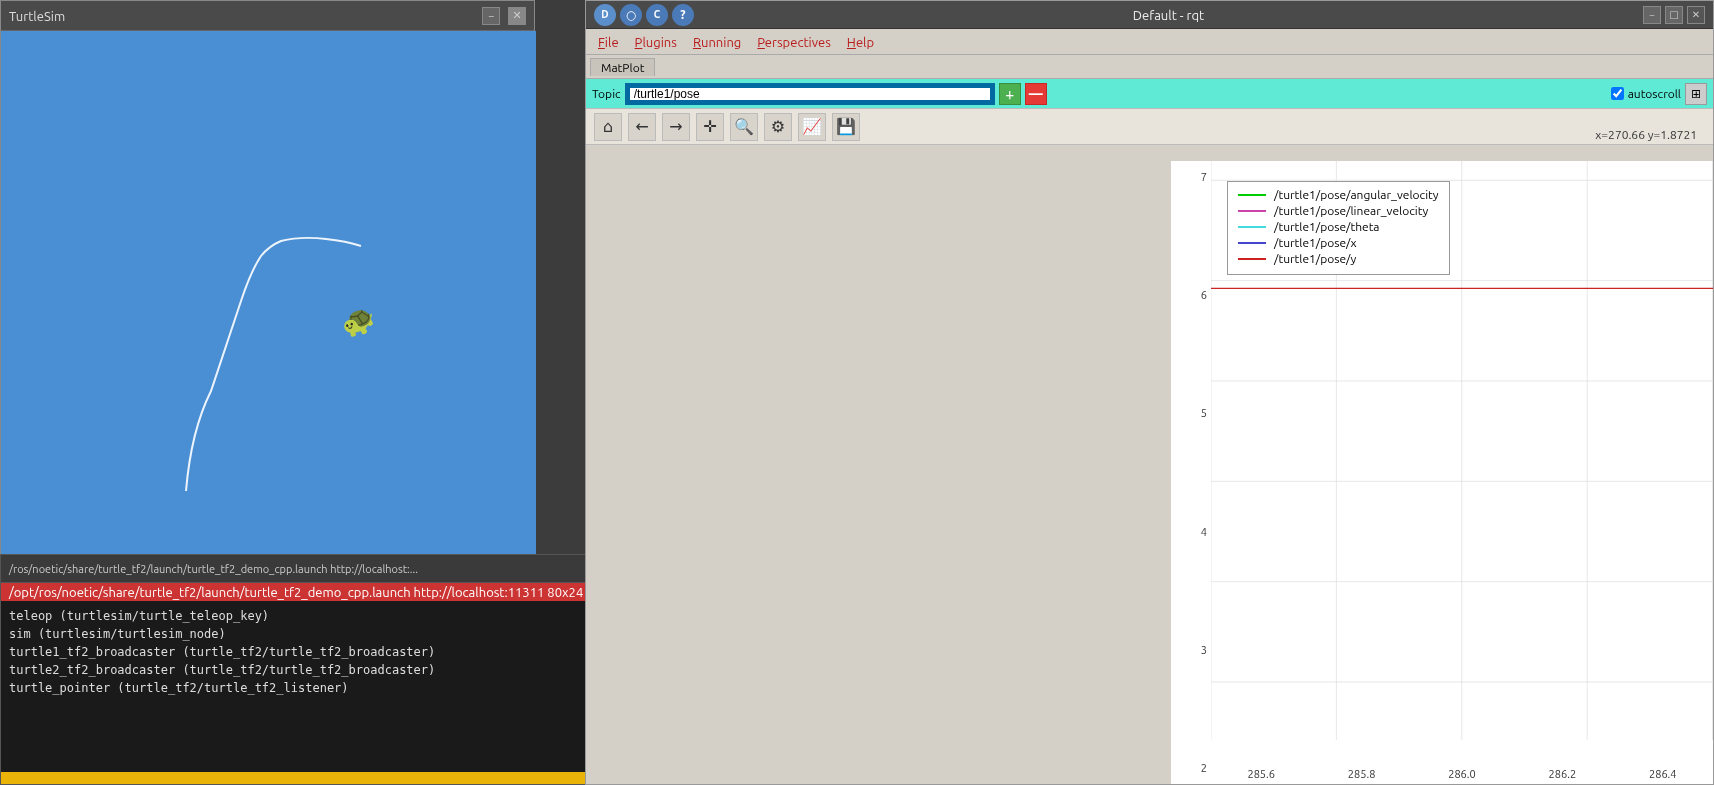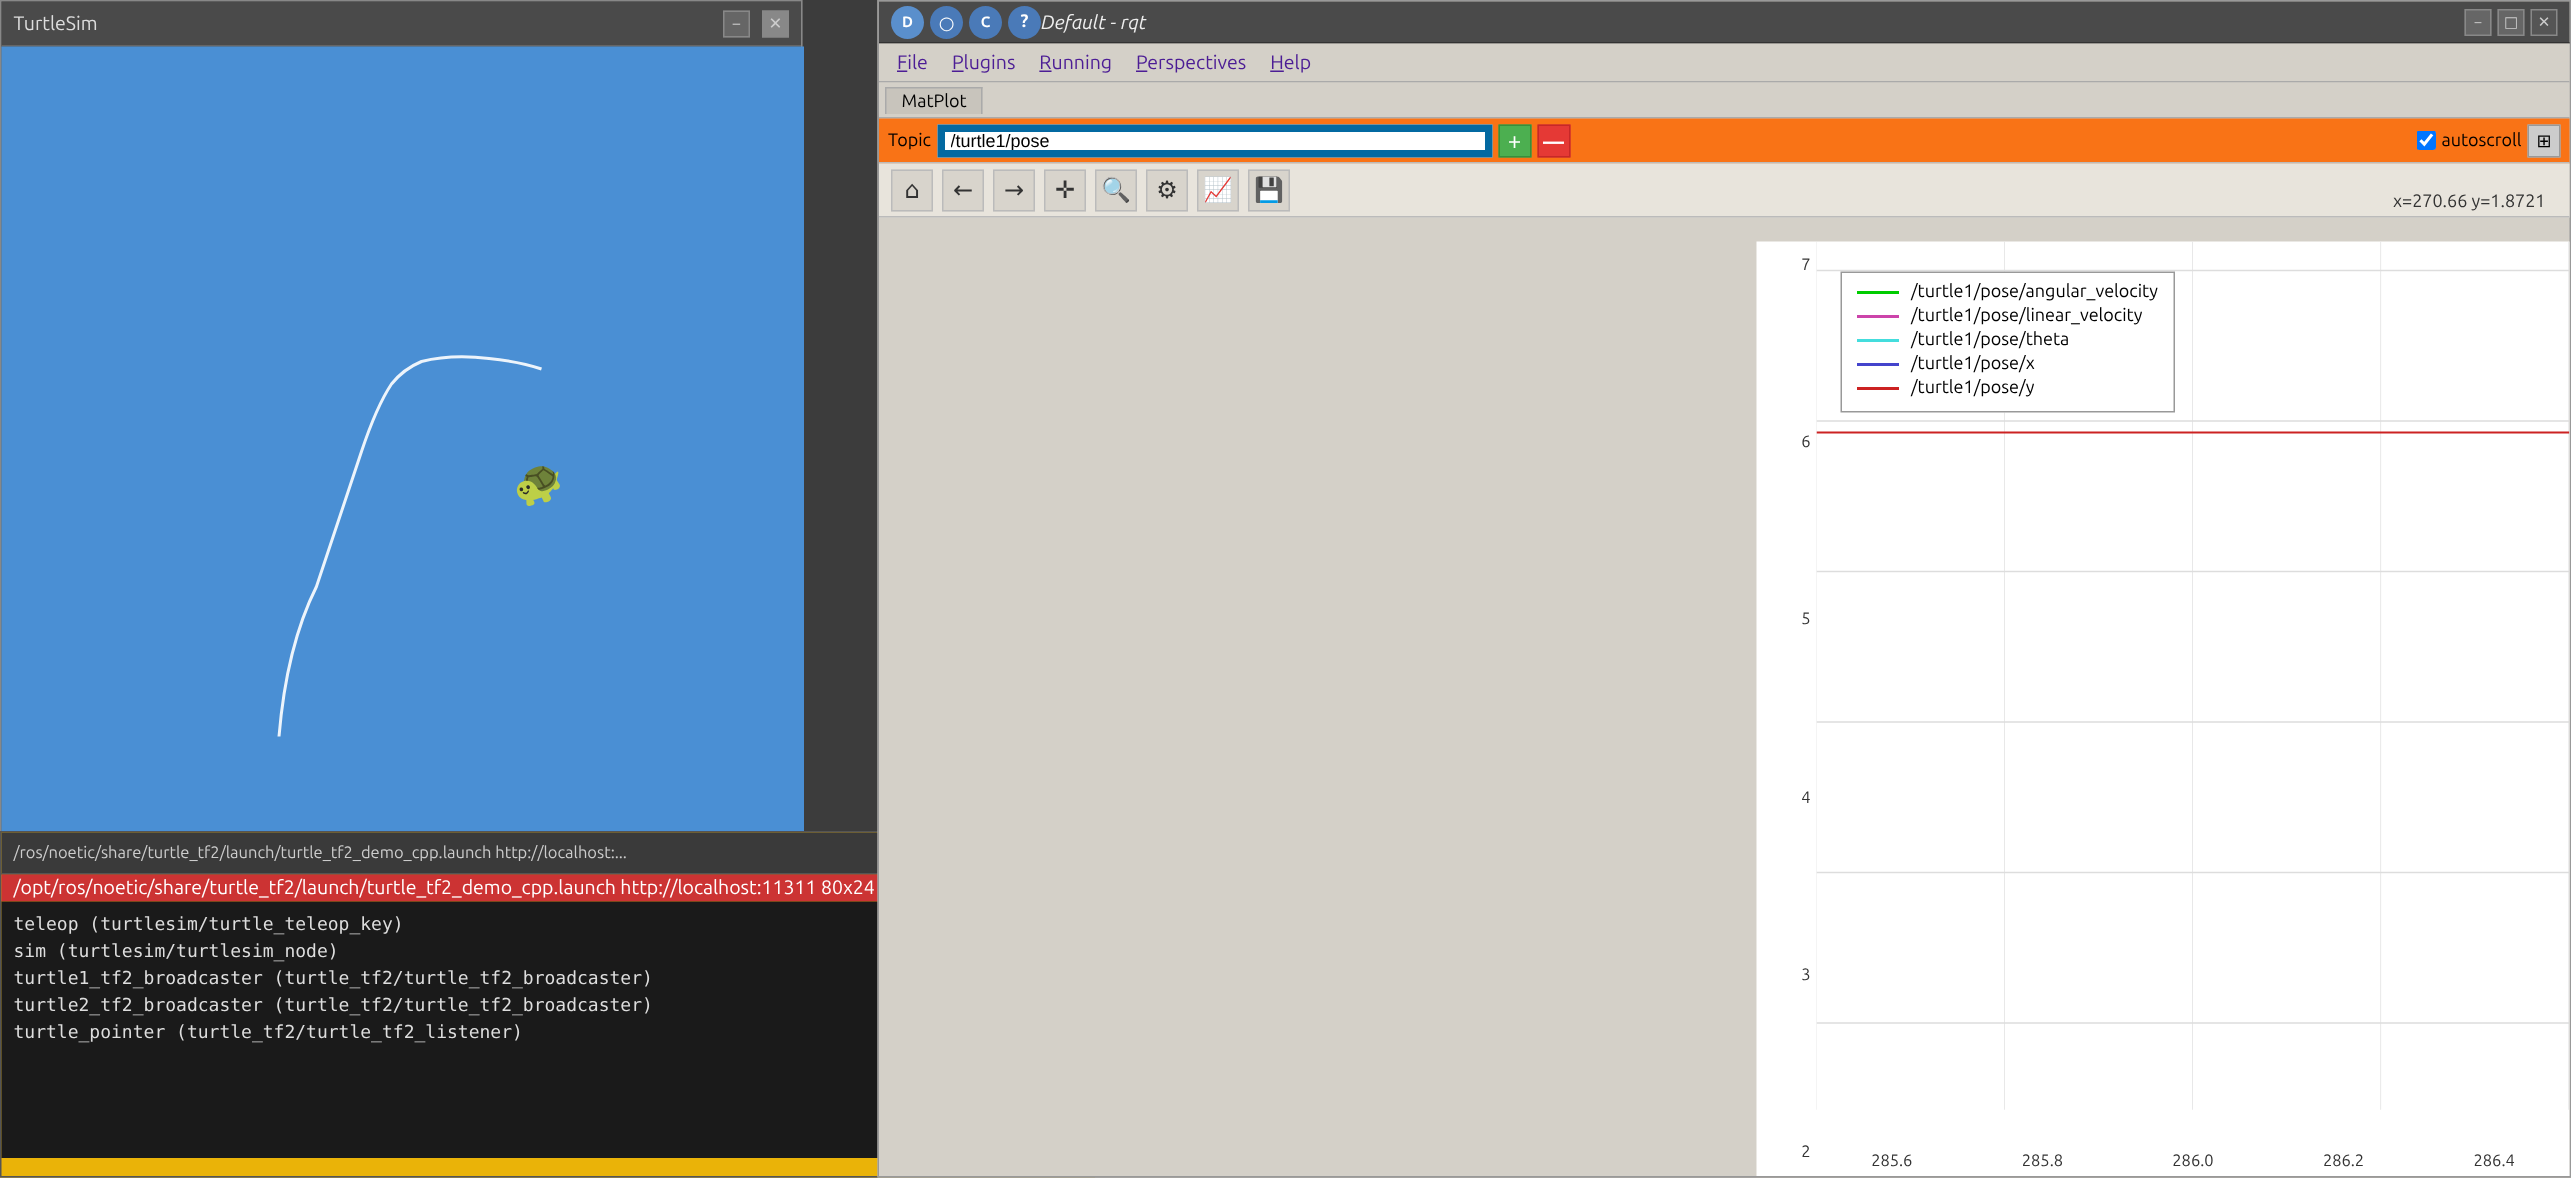--- a/index.html
+++ b/index.html
@@ -141,21 +141,21 @@
       justify-content: space-between;
       background: #4a4a4a;
       height: 28px;
       padding: 0 8px;
       border-bottom: 1px solid #333;
     }
     .rqt-title-text {
       color: #eee;
       font-size: 13px;
       flex: 1;
-      font-style: italic;
+      text-align: center;
     }
     .rqt-win-controls {
       display: flex; gap: 4px; align-items: center;
     }
     .rqt-win-btn {
       width: 18px; height: 18px;
       background: #666;
       border: 1px solid #888;
       color: #ccc;
       font-size: 10px;
@@ -180,21 +180,21 @@
       display: flex;
       align-items: center;
       background: #d4d0c8;
       height: 26px;
       padding: 0 4px;
       border-bottom: 1px solid #aaa;
     }
     .menu-item {
       padding: 2px 8px;
       font-size: 13px;
-      color: #4c1d95;
+      color: #b91c1c;
       cursor: pointer;
     }
     .menu-item u { text-decoration: underline; }
 
     
     .matplot-tab {
       display: flex;
       align-items: center;
       background: #d4d0c8;
       height: 24px;
@@ -207,21 +207,21 @@
       background: #c8c4bc;
       border: 1px solid #aaa;
       border-bottom: none;
       cursor: pointer;
     }
 
     
     .topic-bar {
       display: flex;
       align-items: center;
-      background: #f97316;
+      background: #5eead4;
       height: 30px;
       padding: 0 6px;
       gap: 4px;
       border-bottom: 1px solid #bbb;
     }
     .topic-label {
       font-size: 12px;
       color: #000;
     }
     .topic-input {

